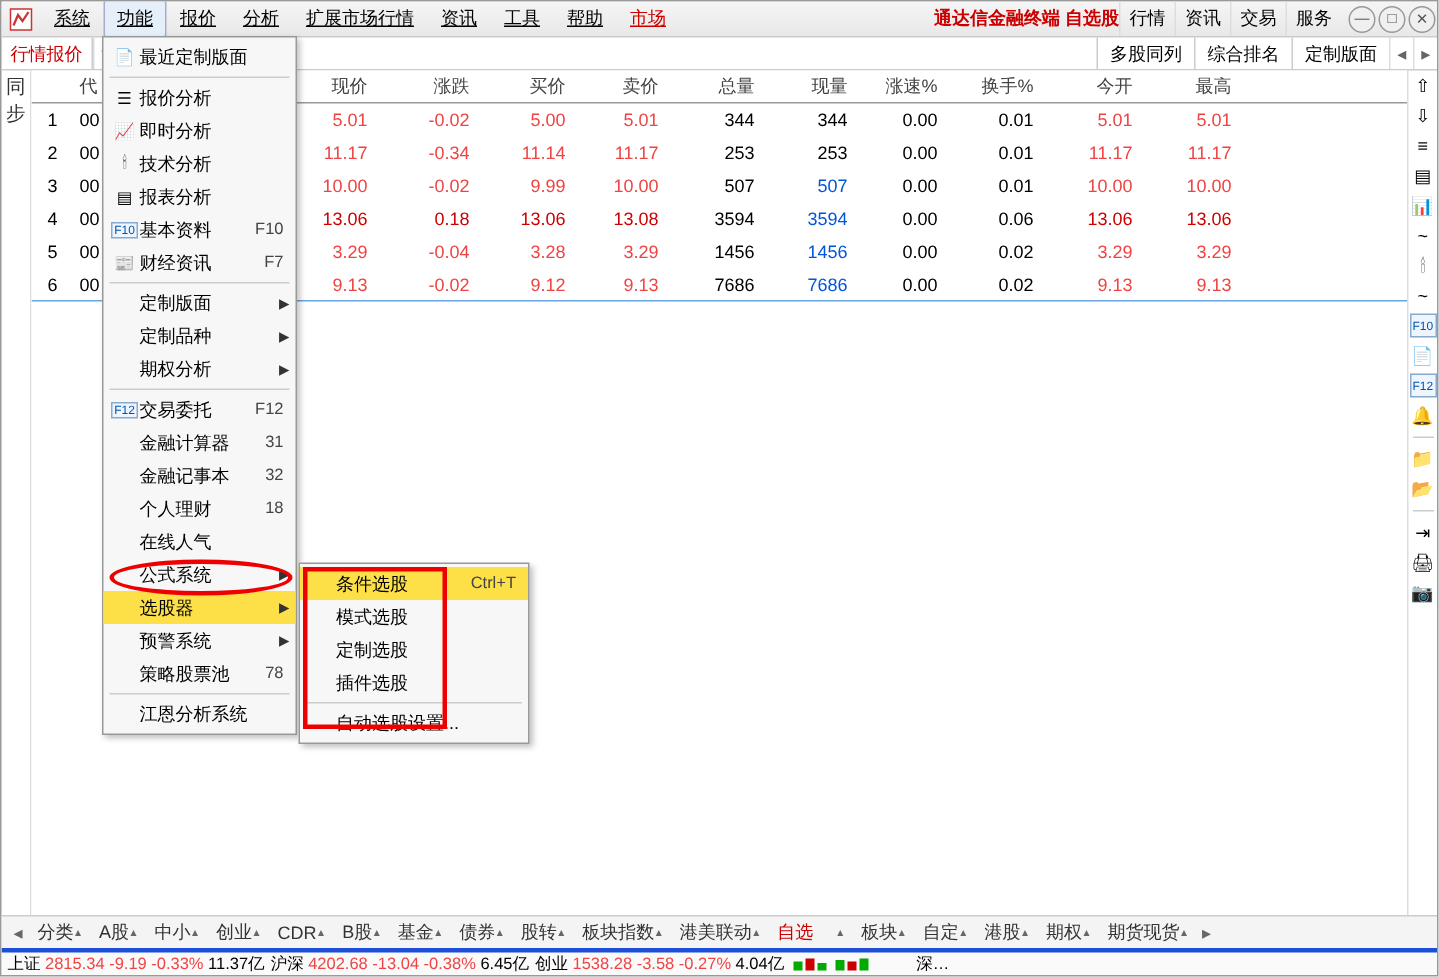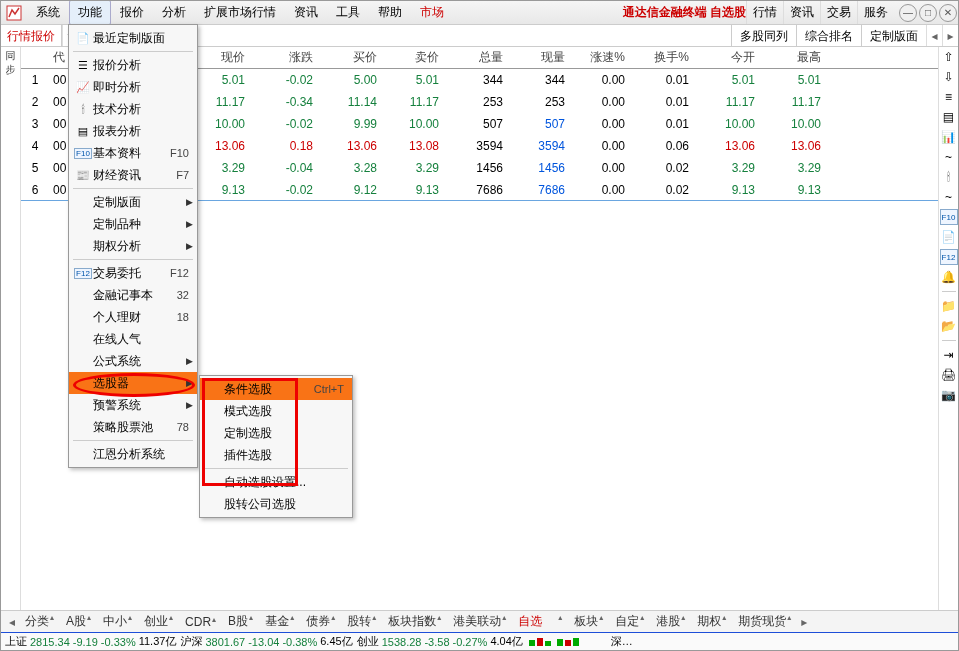--- a/index.html
+++ b/index.html
@@ -1,20 +1,20 @@
 <!DOCTYPE html>
 <html><head>
 <meta charset="utf-8">
 <style>
 * { box-sizing: border-box; margin: 0; padding: 0; }
 body { font-family: "SimSun", "Microsoft YaHei", Arial, sans-serif; font-size: 12px; background: #fff; width: 959px; height: 651px; overflow: hidden; position: relative; border: 1px solid #999; }
 .titlebar { height: 24px; background: linear-gradient(#f5f5f5,#e8e8e8); border-bottom: 1px solid #ccc; display: flex; align-items: center; }
 .app-icon { width: 18px; height: 18px; margin: 0 4px; display:inline-flex; align-items:center; justify-content:center;}
 .menu { display: flex; align-items: center; }
-.menu-item { padding: 3px 8px; cursor: pointer; border:1px solid transparent; border-radius:2px; }
+.menu-item { padding: 3px 8px; cursor: pointer; border:1px solid transparent; border-radius:2px;text-decoration:underline; }
 .menu-item.open { background:#e5effa; border:1px solid #aac; }
 .menu-item.red { color:#c00; }
 .title-center { flex:1; text-align:right; color:#c00; font-weight:bold; }
 .right-buttons { display:flex; align-items:center; gap:0; }
 .right-btn { padding:3px 6px; border-left:1px solid #ddd; cursor:pointer; }
 .window-controls { display:flex; margin-left:4px; }
 .wc { width:18px; height:18px; border:1px solid #999; border-radius:50%; margin:0 1px; display:flex; align-items:center; justify-content:center; background:#f0f0f0; cursor:pointer; font-size:10px; color:#555;}
 .subbar { height:22px; border-bottom:1px solid #ccc; display:flex; align-items:stretch; }
 .red-tab { color:#c00; padding:3px 6px; border-right:1px solid #ccc; }
 .subbar-spacer { flex:1; }
@@ -25,43 +25,43 @@
 .rb-icon { width:16px; height:16px; display:flex; align-items:center; justify-content:center; cursor:pointer; font-size:12px;}
 .main { position:absolute; left:20px; right:20px; top:46px; bottom:40px; overflow:hidden; background:#fff;}
 .table-header { display:flex; height:22px; border-bottom:1px solid #999; align-items:center; color:#444;}
 .th, .td { text-align:right; padding:0 4px; }
 .th.idx,.td.idx{ width:28px; text-align:center;}
 .th.code,.td.code{ width:46px; text-align:left;}
 .th.ic,.td.ic{ width:18px; text-align:center;}
 .col-pct{width:70px}.col-price{width:66px}.col-chg{width:68px}.col-bid{width:64px}.col-ask{width:62px}.col-vol{width:64px}.col-now{width:62px}.col-spd{width:60px}.col-turn{width:64px}.col-open{width:66px}.col-high{width:66px}
 .table-body .row { display:flex; height:22px; align-items:center; }
 .row:last-child { border-bottom:1px solid #6aa6e0; }
-.green { color:#15803d; }
+.green { color:#ef4444; }
 .redc { color:#c00; }
 .blue { color:#0055dd; }
 .dropdown { position:absolute; background:#f7f7f7; border:1px solid #999; box-shadow:2px 2px 4px rgba(0,0,0,0.25); z-index:50; padding:2px 0;}
 .dd-main { left:67px; top:23px; width:130px; }
 .dd-item { display:flex; align-items:center; height:22px; padding:0 8px 0 4px; cursor:pointer; position:relative;}
 .dd-item .ic { width:20px; height:16px; display:inline-flex; align-items:center; justify-content:center; font-size:11px;}
 .dd-item .lbl { flex:1; }
 .dd-item .shortcut { color:#444; font-size:11px; }
 .dd-item .arrow { position:absolute; right:4px; font-size:9px; color:#333;}
 .dd-sep { height:1px; background:#ccc; margin:2px 4px; }
-.dd-item.highlighted { background:#f97316; }
+.dd-item.highlighted { background:#fde047; }
 .marker-oval { position:absolute; border:3px solid #e00; border-radius:50%/50%; pointer-events:none; z-index:60;}
 .marker-oval.m1 { left:72px; top:372px; width:122px; height:24px; }
 .dd-sub { left:198px; top:374px; width:154px; }
 .marker-rect { position:absolute; border:3px solid #e00; pointer-events:none; z-index:60;}
 .marker-rect.m2 { left:201px; top:377px; width:96px; height:108px; }
 .bottom-tabs { position:absolute; left:0; right:0; bottom:18px; height:22px; border-top:1px solid #ccc; display:flex; align-items:center; padding:0 4px; background:#f4f4f4;}
-.bt-item { padding:0 6px; display:flex; align-items:flex-start; gap:1px; cursor:pointer; color:#333; }
+.bt-item { padding:0 6px; display:flex; align-items:center; gap:1px; cursor:pointer; color:#333; }
 .bt-item .tri { font-size:8px; color:#666;}
 .bt-item.sel { color:#c00;gap:16px; }
 .bt-nav { width:14px; text-align:center; color:#666; cursor:pointer;}
-.statusbar { position:absolute; left:0; right:0; bottom:0; height:18px; border-top:1px solid #1d4ed8; display:flex; align-items:center; padding:0 4px; gap:4px; font-size:11px; background:#fafafa;}
+.statusbar { position:absolute; left:0; right:0; bottom:0; height:18px; border-top:3px solid #1d4ed8; display:flex; align-items:center; padding:0 4px; gap:4px; font-size:11px; background:#fafafa;}
 .sb-seg { display:flex; gap:3px; align-items:center;}
 .row .td.ic .ci{width:14px;height:14px;display:inline-block;border:1px solid #7a9;background:#dfffe5;}
 .row .td.ic .ci.r{border-color:#c88;background:#ffe5e5;}
 .row .td.ic .ci.b{border-color:#89c;background:#e5efff;}
 svg{display:block;}
 </style>
 </head>
 <body>
 
 <div class="titlebar">
@@ -103,21 +103,21 @@
   <div id="subtabs" style="display:flex">
       <div class="sub-tab">多股同列</div>
       <div class="sub-tab">综合排名</div>
       <div class="sub-tab">定制版面</div>
     </div>
   <div class="sub-icon">◂</div>
   <div class="sub-icon">▸</div>
 </div>
 
 <div class="left-bar">
-  <div style="writing-mode:horizontal-tb;font-size:10px;">同步</div>
+  <div style="writing-mode:horizontal-tb;font-size:13px;">同步</div>
 </div>
 
 <div class="right-bar" id="rightbar">
     <div class="rb-icon">⇧</div>
     <div class="rb-icon">⇩</div>
     <div class="rb-icon">≡</div>
     <div class="rb-icon">▤</div>
     <div class="rb-icon">📊</div>
     <div class="rb-icon">~</div>
     <div class="rb-icon">🕯</div>
@@ -305,20 +305,25 @@
     <div class="dd-sep"></div>
     <div class="dd-item">
       <span class="ic">
         <span style="border:1px solid #8ac;font-size:8px;padding:0 1px;color:#05a;background:#eef5ff">F12</span>
       </span>
       <span class="lbl">交易委托</span>
       <span class="shortcut">F12</span>
     </div>
     <div class="dd-item">
       <span class="ic"></span>
+      <span class="lbl">金融计算器</span>
+      <span class="shortcut">31</span>
+    </div>
+    <div class="dd-item">
+      <span class="ic"></span>
       <span class="lbl">金融记事本</span>
       <span class="shortcut">32</span>
     </div>
     <div class="dd-item">
       <span class="ic"></span>
       <span class="lbl">个人理财</span>
       <span class="shortcut">18</span>
     </div>
     <div class="dd-item">
       <span class="ic"></span>
@@ -365,24 +370,20 @@
       <span class="lbl">定制选股</span>
     </div>
     <div class="dd-item">
       <span class="ic"></span>
       <span class="lbl">插件选股</span>
     </div>
     <div class="dd-sep"></div>
     <div class="dd-item">
       <span class="ic"></span>
       <span class="lbl">自动选股设置...</span>
-    </div>
-    <div class="dd-item">
-      <span class="ic"></span>
-      <span class="lbl">股转公司选股</span>
     </div>
   </div>
 
 <div class="marker-oval m1"></div>
 <div class="marker-rect m2"></div>
 
 <div class="bottom-tabs" id="btabs">
     <div class="bt-nav">◂</div>
     <div class="bt-item">
       <span>分类</span>
@@ -458,21 +459,21 @@
 <div class="statusbar" id="sbar">
     <div class="sb-seg">
       <span>上证</span>
       <span class="green">2815.34</span>
       <span class="green">-9.19</span>
       <span class="green">-0.33%</span>
       <span>11.37亿</span>
     </div>
     <div class="sb-seg">
       <span>沪深</span>
-      <span class="green">3801.67</span>
+      <span class="green">4202.68</span>
       <span class="green">-13.04</span>
       <span class="green">-0.38%</span>
       <span>6.45亿</span>
     </div>
     <div class="sb-seg">
       <span>创业</span>
       <span class="green">1538.28</span>
       <span class="green">-3.58</span>
       <span class="green">-0.27%</span>
       <span>4.04亿</span>

